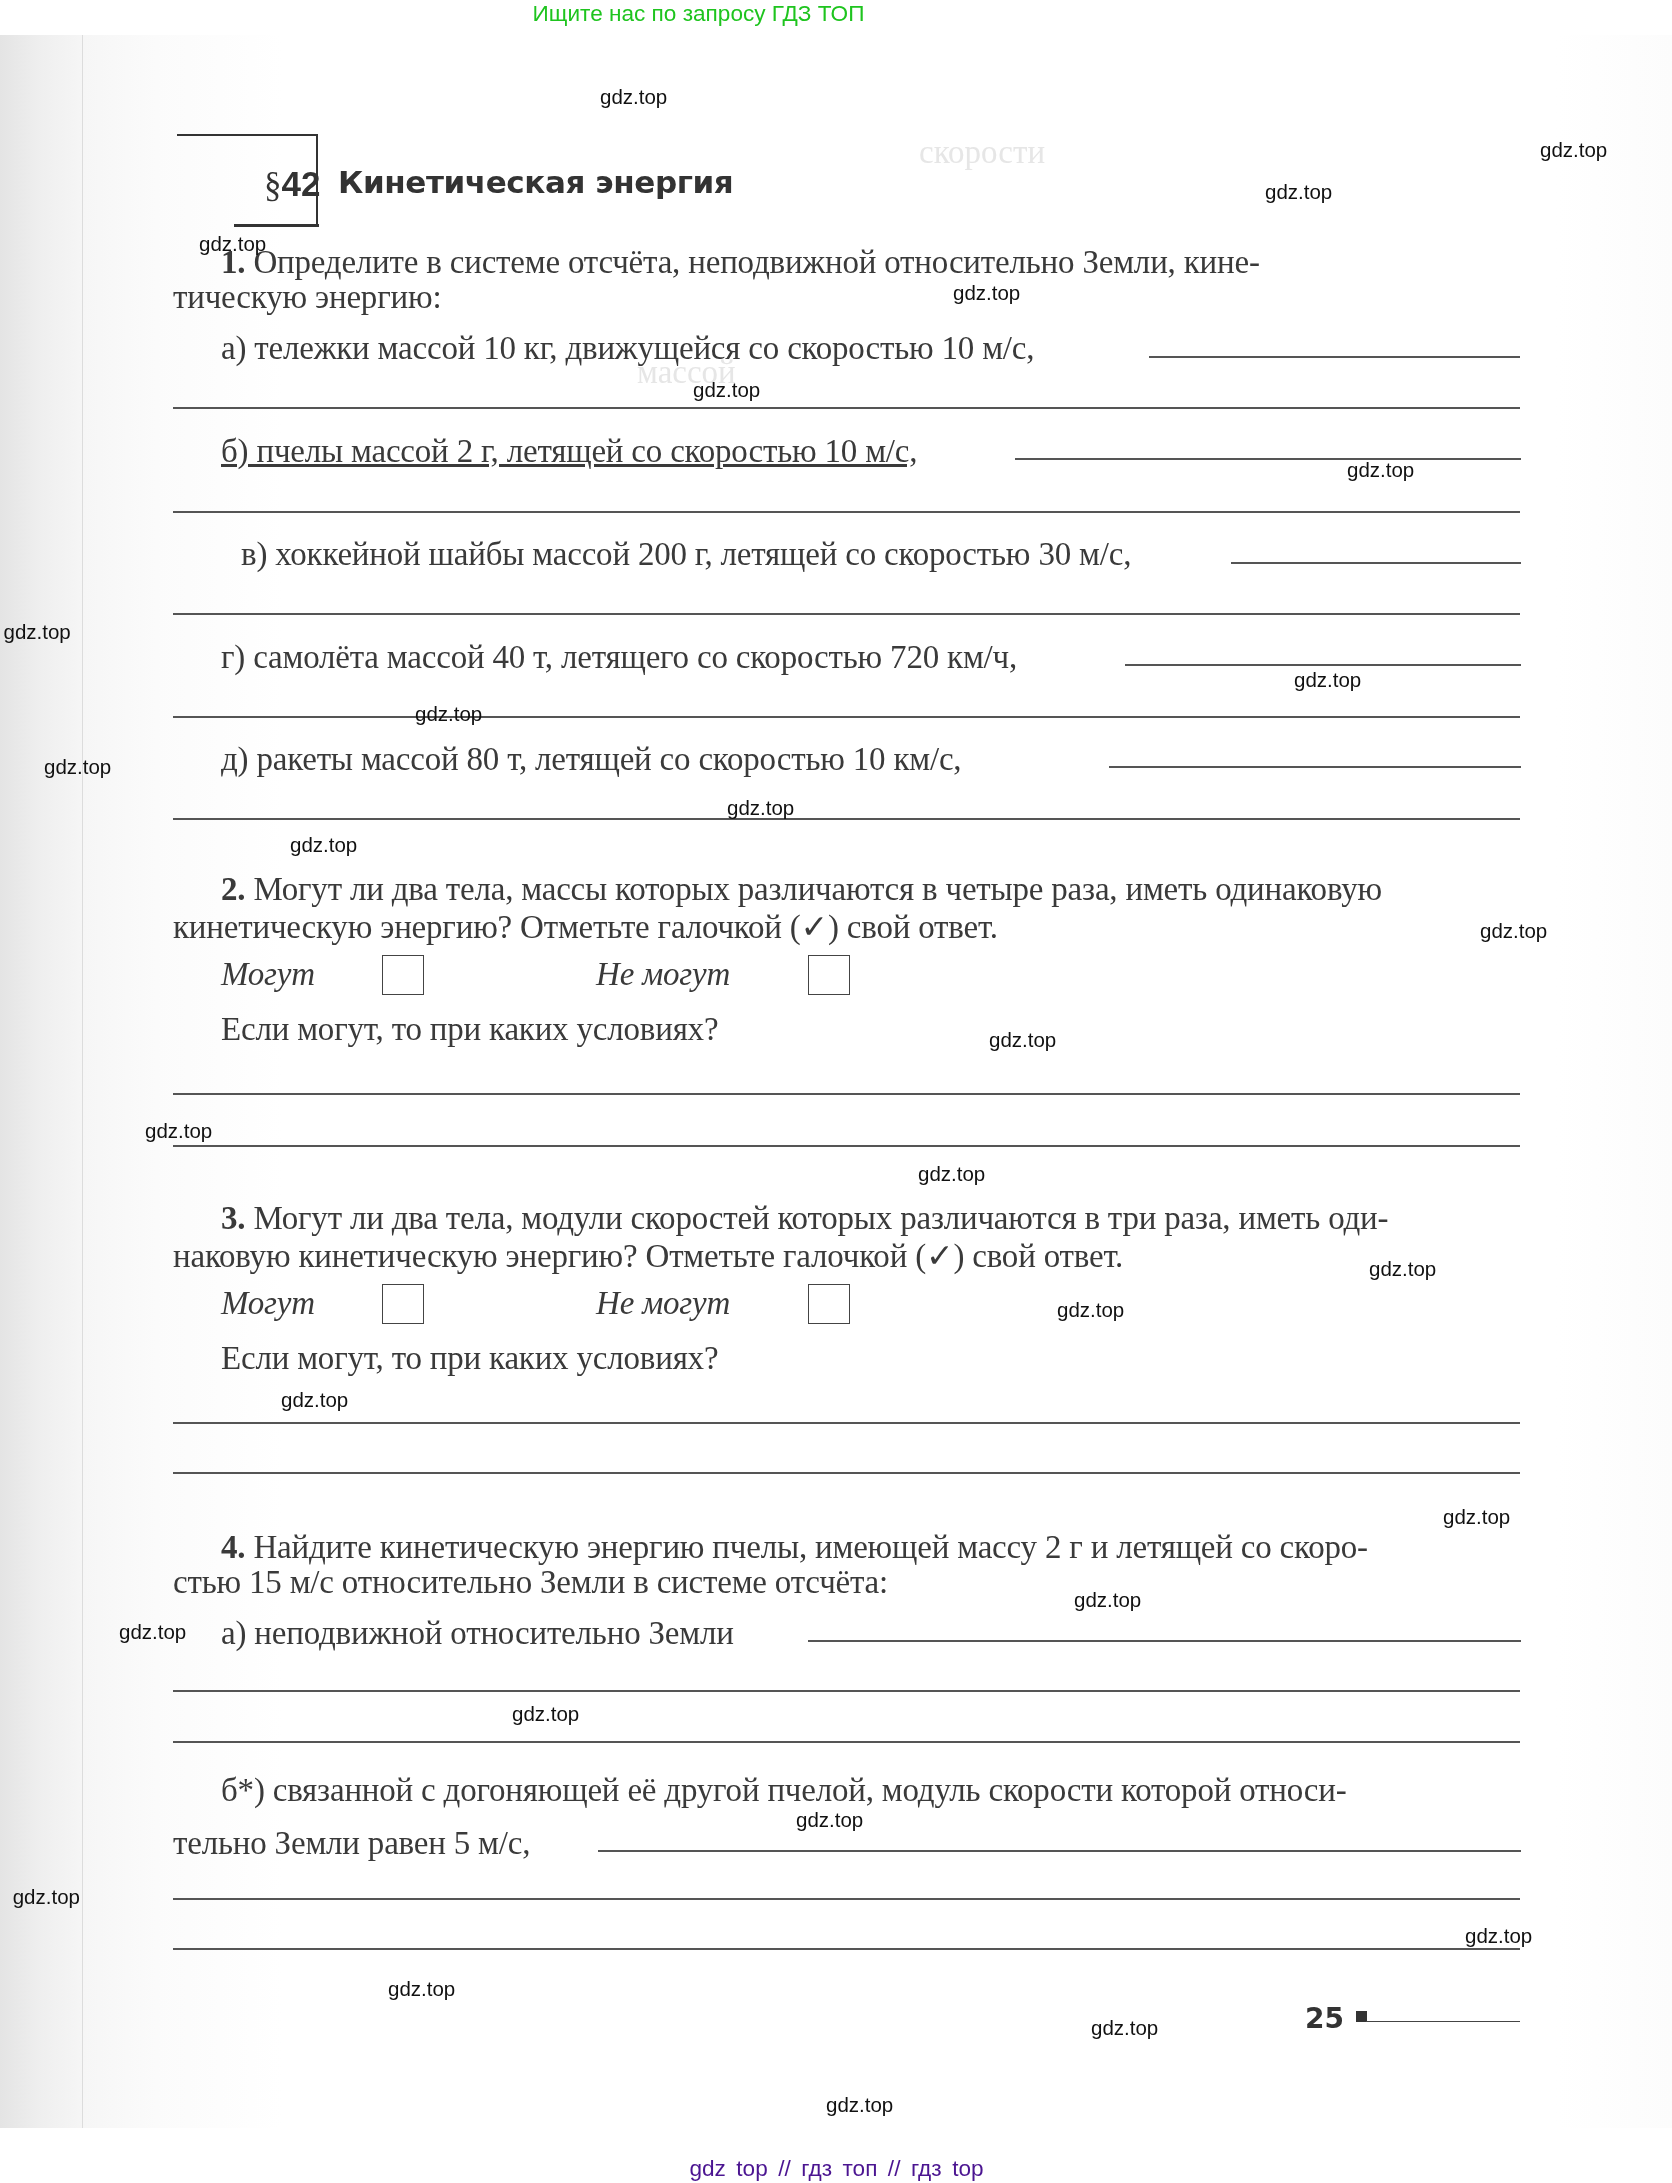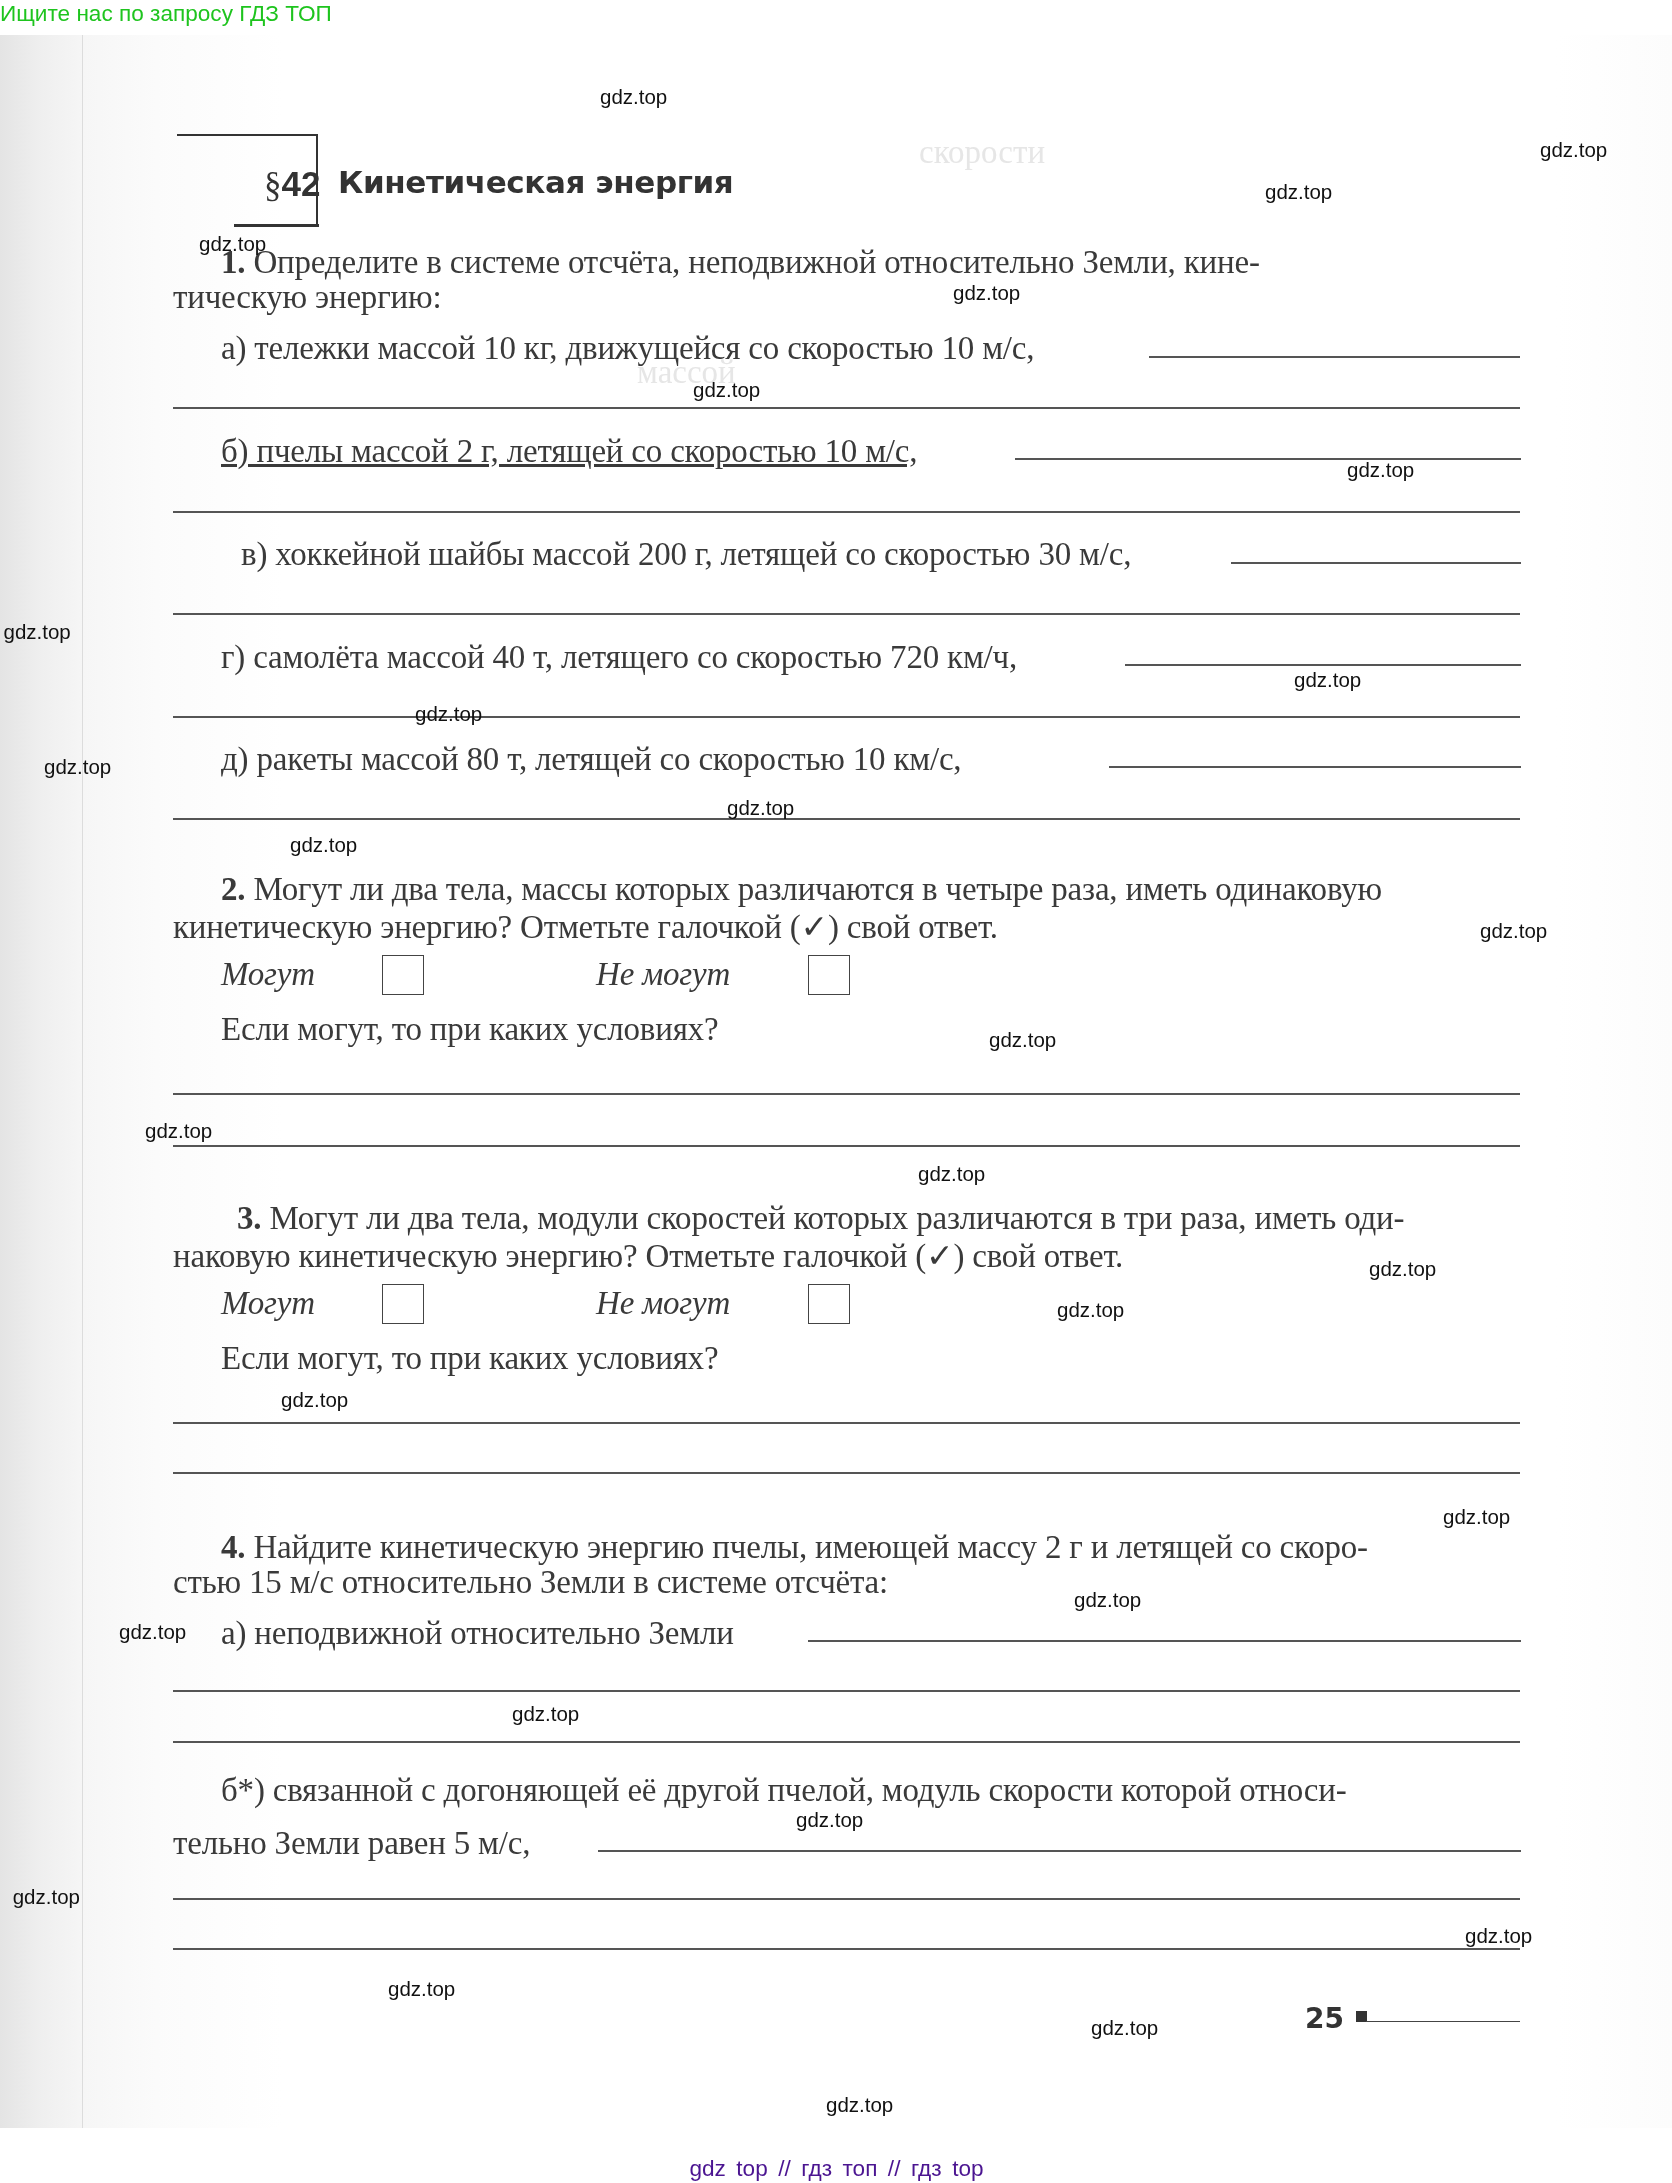--- a/index.html
+++ b/index.html
@@ -8,21 +8,21 @@
     background:#ffffff;
     font-family:"Liberation Serif","DejaVu Serif",serif;
     color:#3a3a3a;
   }
   .page-bg {
     position:absolute; left:0; top:35px; width:1673px; height:2093px;
     background:linear-gradient(to right,#e4e4e4 0px,#efefef 42px,#f6f6f6 85px,#fbfbfb 156px,#ffffff 283px,#ffffff 1556px,#fcfcfc 1673px);
   }
   .gutter-line { position:absolute; left:82px; top:35px; width:1.4px; height:2093px; background:#dcdcdc; }
   .banner-top {
-    position:absolute; top:1.4px; left:0; width:1397px; text-align:left;
+    position:absolute; top:1.4px; left:0; width:1397px; text-align:center;
     font-family:"Liberation Sans","DejaVu Sans",sans-serif; font-size:22.6px; color:#1ec41e;
   }
   .banner-bottom {
     position:absolute; top:2156px; left:0; width:1673px; text-align:center;
     font-family:"Liberation Sans","DejaVu Sans",sans-serif; font-size:22.6px; color:#4b1591;
     word-spacing:4.2px;
   }
   .wm {
     position:absolute; font-family:"Liberation Sans","DejaVu Sans",sans-serif;
     font-size:20.5px; color:#111; white-space:nowrap;
@@ -97,21 +97,21 @@
 <div class="txt" style="left:221px;top:871px;text-align:right;"><b>2.</b><span> Могут ли два тела, массы которых различаются в четыре раза, иметь одинаковую</span></div>
 <div class="txt" style="left:173px;top:907px;">кинетическую энергию? Отметьте галочкой (✓) свой ответ.</div>
 <div class="txt it" style="left:221px;top:956px;">Могут</div>
 <div class="box" style="left:382px;top:955px;"></div>
 <div class="txt it" style="left:596px;top:956px;">Не могут</div>
 <div class="box" style="left:808px;top:955px;"></div>
 <div class="txt" style="left:221px;top:1011px;">Если могут, то при каких условиях?</div>
 <div class="line" style="left:173px;top:1093px;width:1347px;"></div>
 <div class="line" style="left:173px;top:1145px;width:1347px;"></div>
 
-<div class="txt" style="left:221px;top:1200px;margin-left:16px;"><b>3.</b><span> Могут ли два тела, модули скоростей которых различаются в три раза, иметь оди-</span></div>
+<div class="txt" style="left:221px;top:1200px;"><b>3.</b><span> Могут ли два тела, модули скоростей которых различаются в три раза, иметь оди-</span></div>
 <div class="txt" style="left:173px;top:1236px;">наковую кинетическую энергию? Отметьте галочкой (✓) свой ответ.</div>
 <div class="txt it" style="left:221px;top:1285px;">Могут</div>
 <div class="box" style="left:382px;top:1284px;"></div>
 <div class="txt it" style="left:596px;top:1285px;">Не могут</div>
 <div class="box" style="left:808px;top:1284px;"></div>
 <div class="txt" style="left:221px;top:1340px;">Если могут, то при каких условиях?</div>
 <div class="line" style="left:173px;top:1422px;width:1347px;"></div>
 <div class="line" style="left:173px;top:1472px;width:1347px;"></div>
 
 <div class="txt" style="left:221px;top:1529px;"><b>4.</b><span> Найдите кинетическую энергию пчелы, имеющей массу 2 г и летящей со скоро-</span></div>

